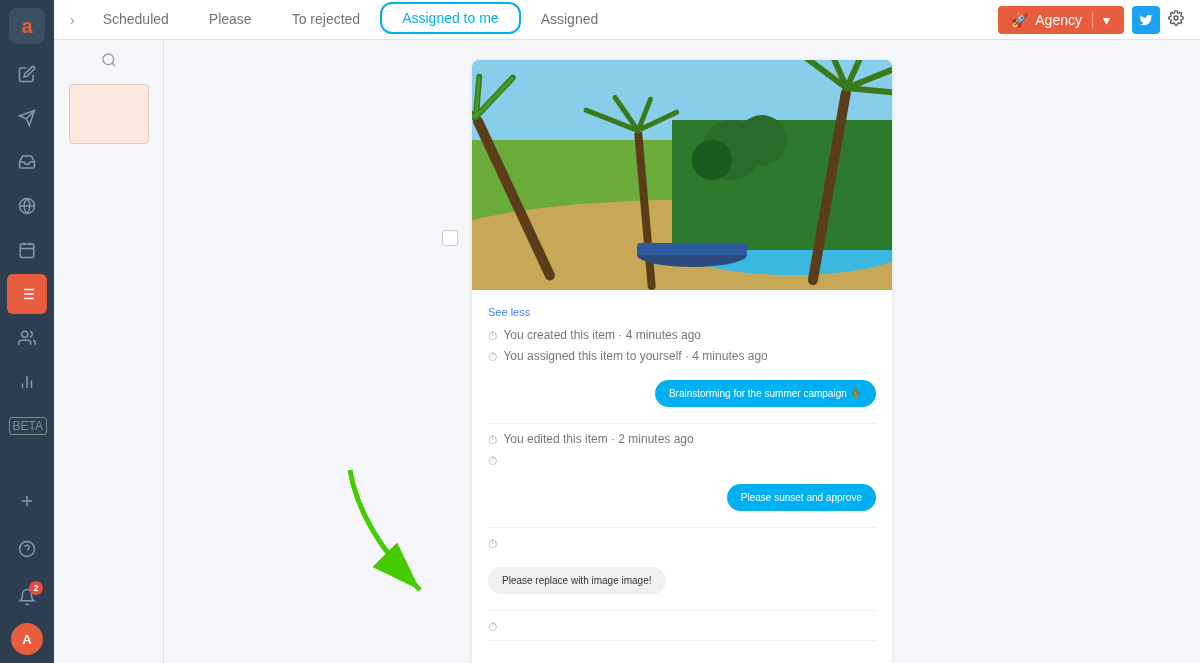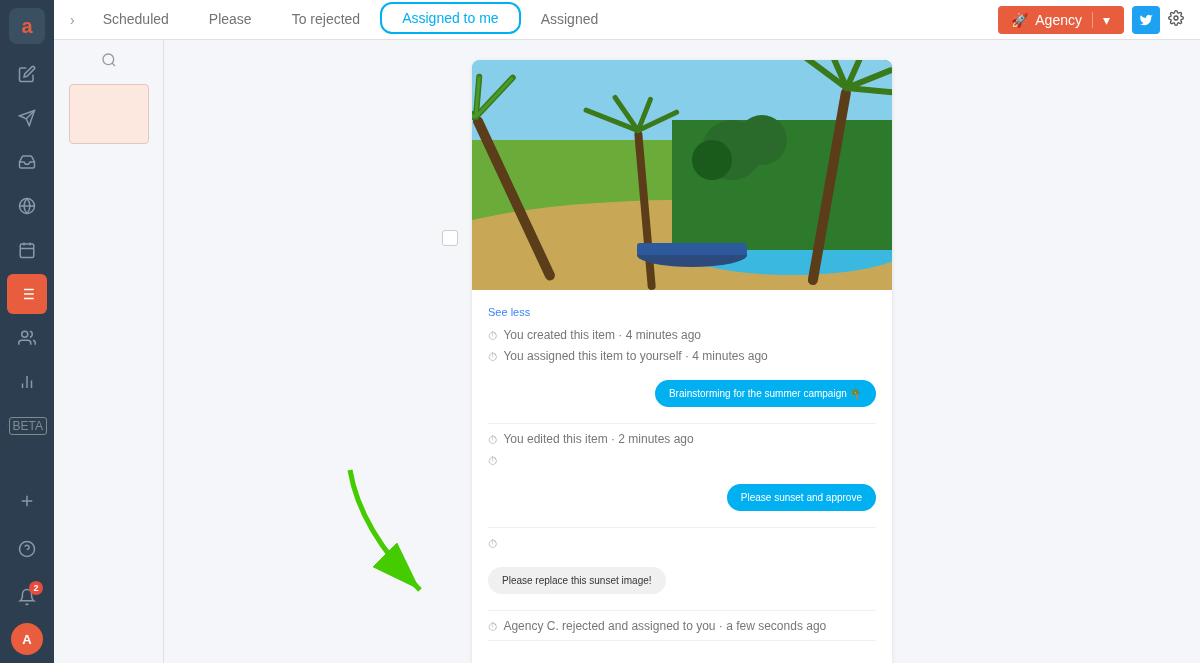--- a/index.html
+++ b/index.html
@@ -537,28 +537,27 @@
               <div class="chat-bubble sent">Please sunset and approve</div>
             </div>
 
             <div class="section-divider"></div>
 
             <div class="activity-item">
               <span class="clock-icon">⏱</span>
             </div>
 
             <div class="chat-row left">
-              <div class="chat-bubble received">Please replace this sunset image!</div>
+              <div class="chat-bubble received">Please replace with image image!</div>
             </div>
 
             <div class="section-divider"></div>
 
             <div class="activity-item">
               <span class="clock-icon">⏱</span>
-              <span>Agency C. rejected and assigned to you · a few seconds ago</span>
             </div>
 
             <div class="action-bar">
               
               
               
             </div>
           </div>
         </div>
       </div>

